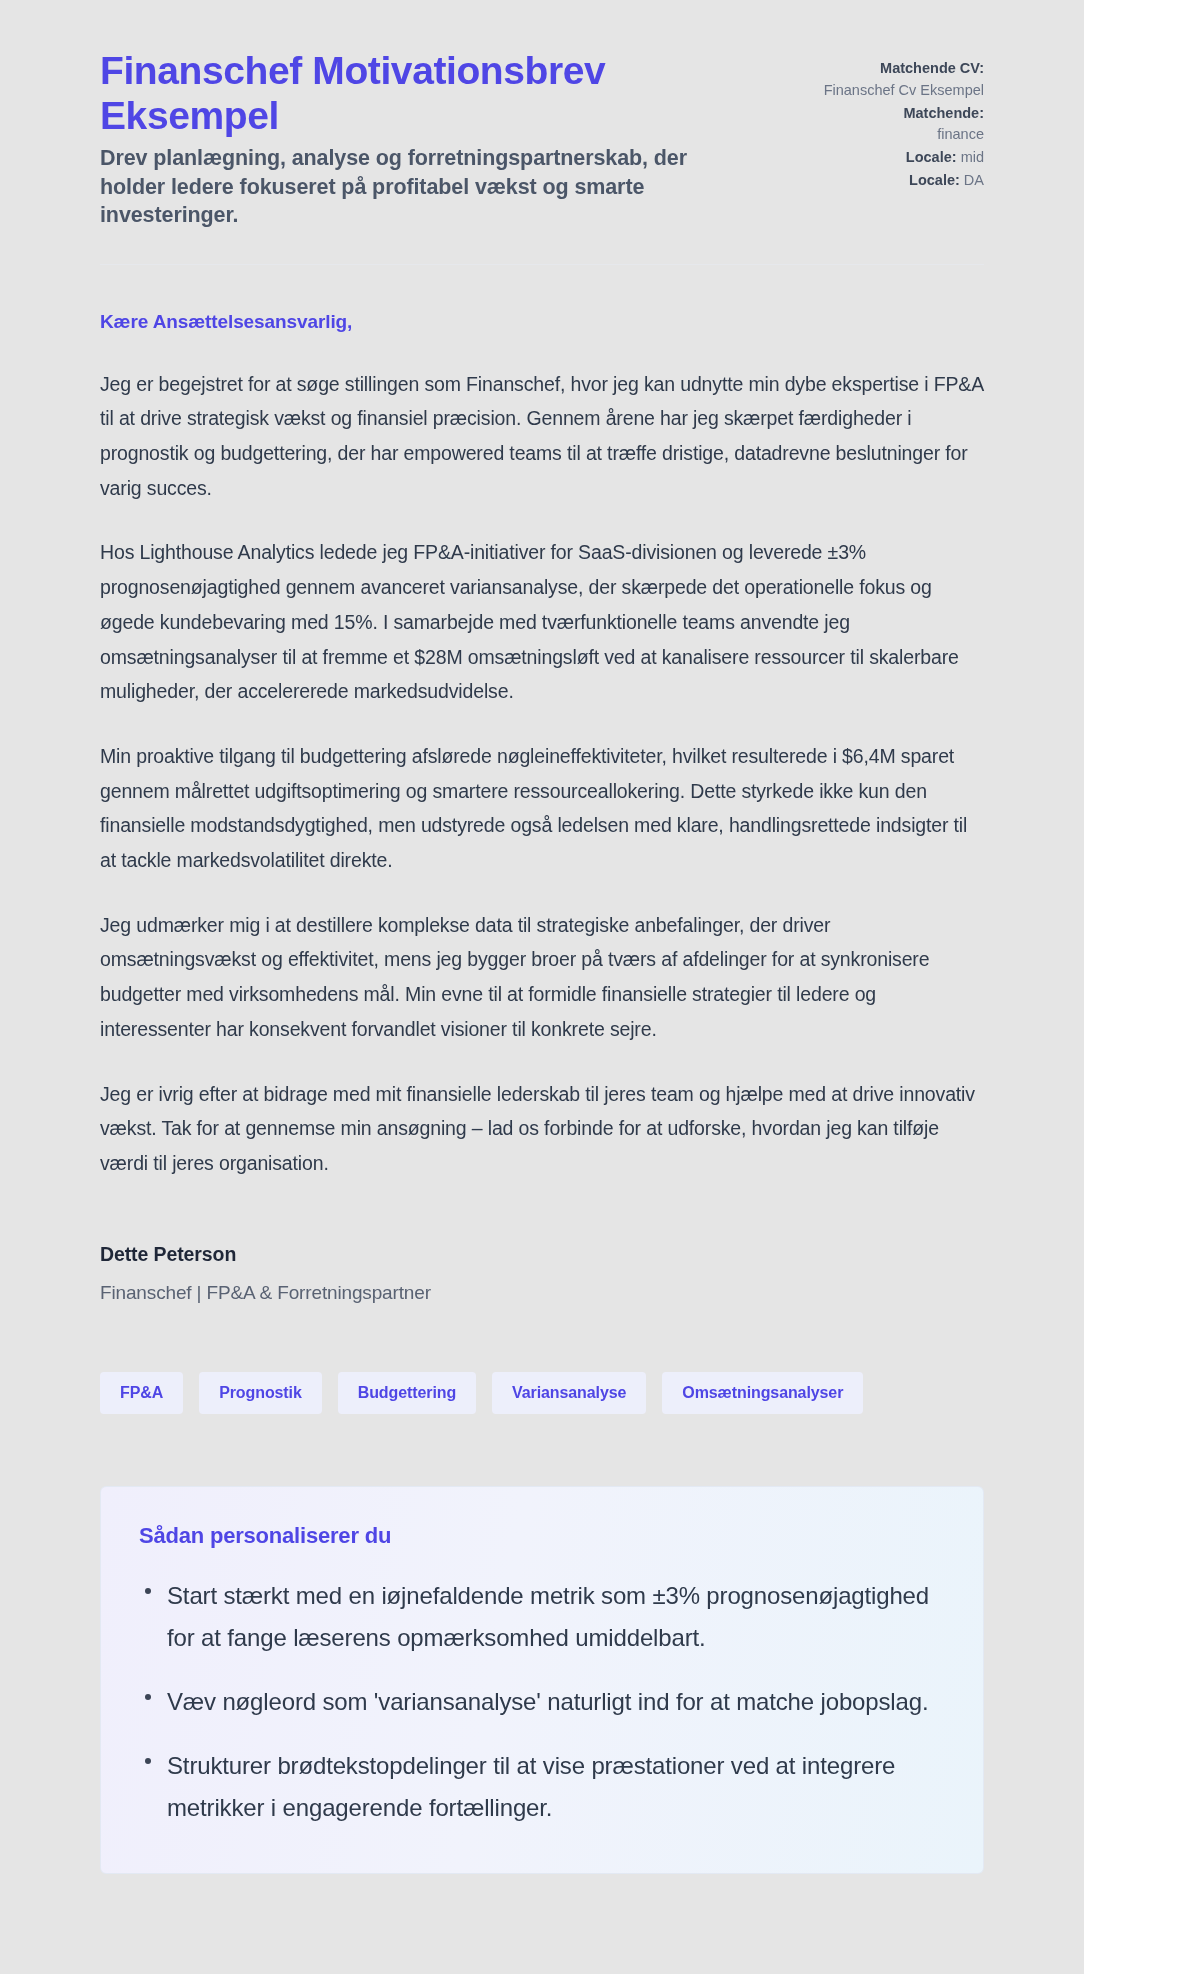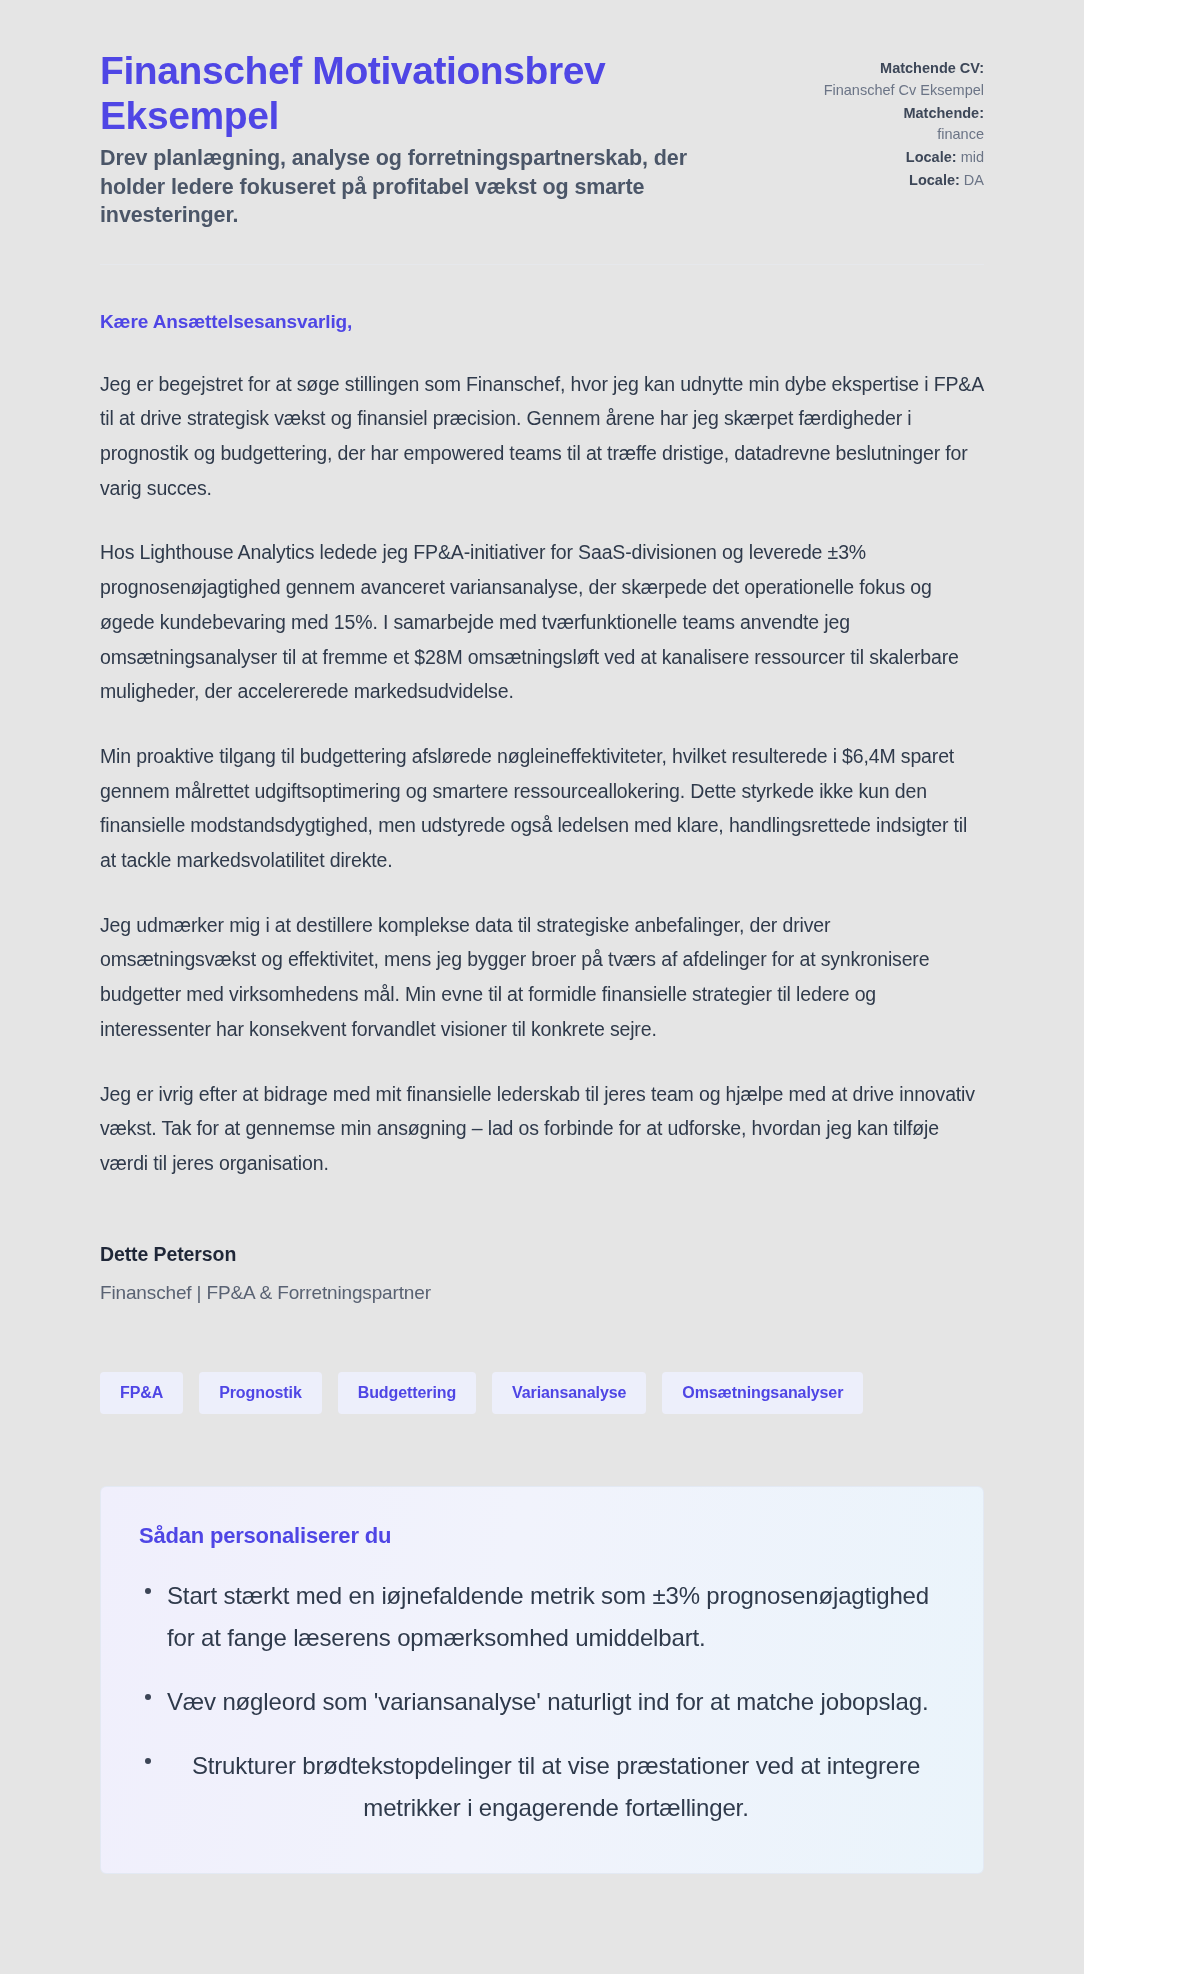--- a/index.html
+++ b/index.html
@@ -163,21 +163,21 @@
   .callout-list li {
     position: relative;
     padding-left: 28px;
     font-size: 24px;
     line-height: 1.75;
     color: #2f3a4b;
     margin-bottom: 22px;
     letter-spacing: -0.15px;
   }
 
-  .callout-list li:last-child { margin-bottom: 0; text-align: center; }
+  .callout-list li:last-child { margin-bottom: 0; }
 
   .callout-list li::before {
     content: "";
     position: absolute;
     left: 6px;
     top: 13px;
     width: 6px;
     height: 6px;
     border-radius: 50%;
     background: #3c4556;

